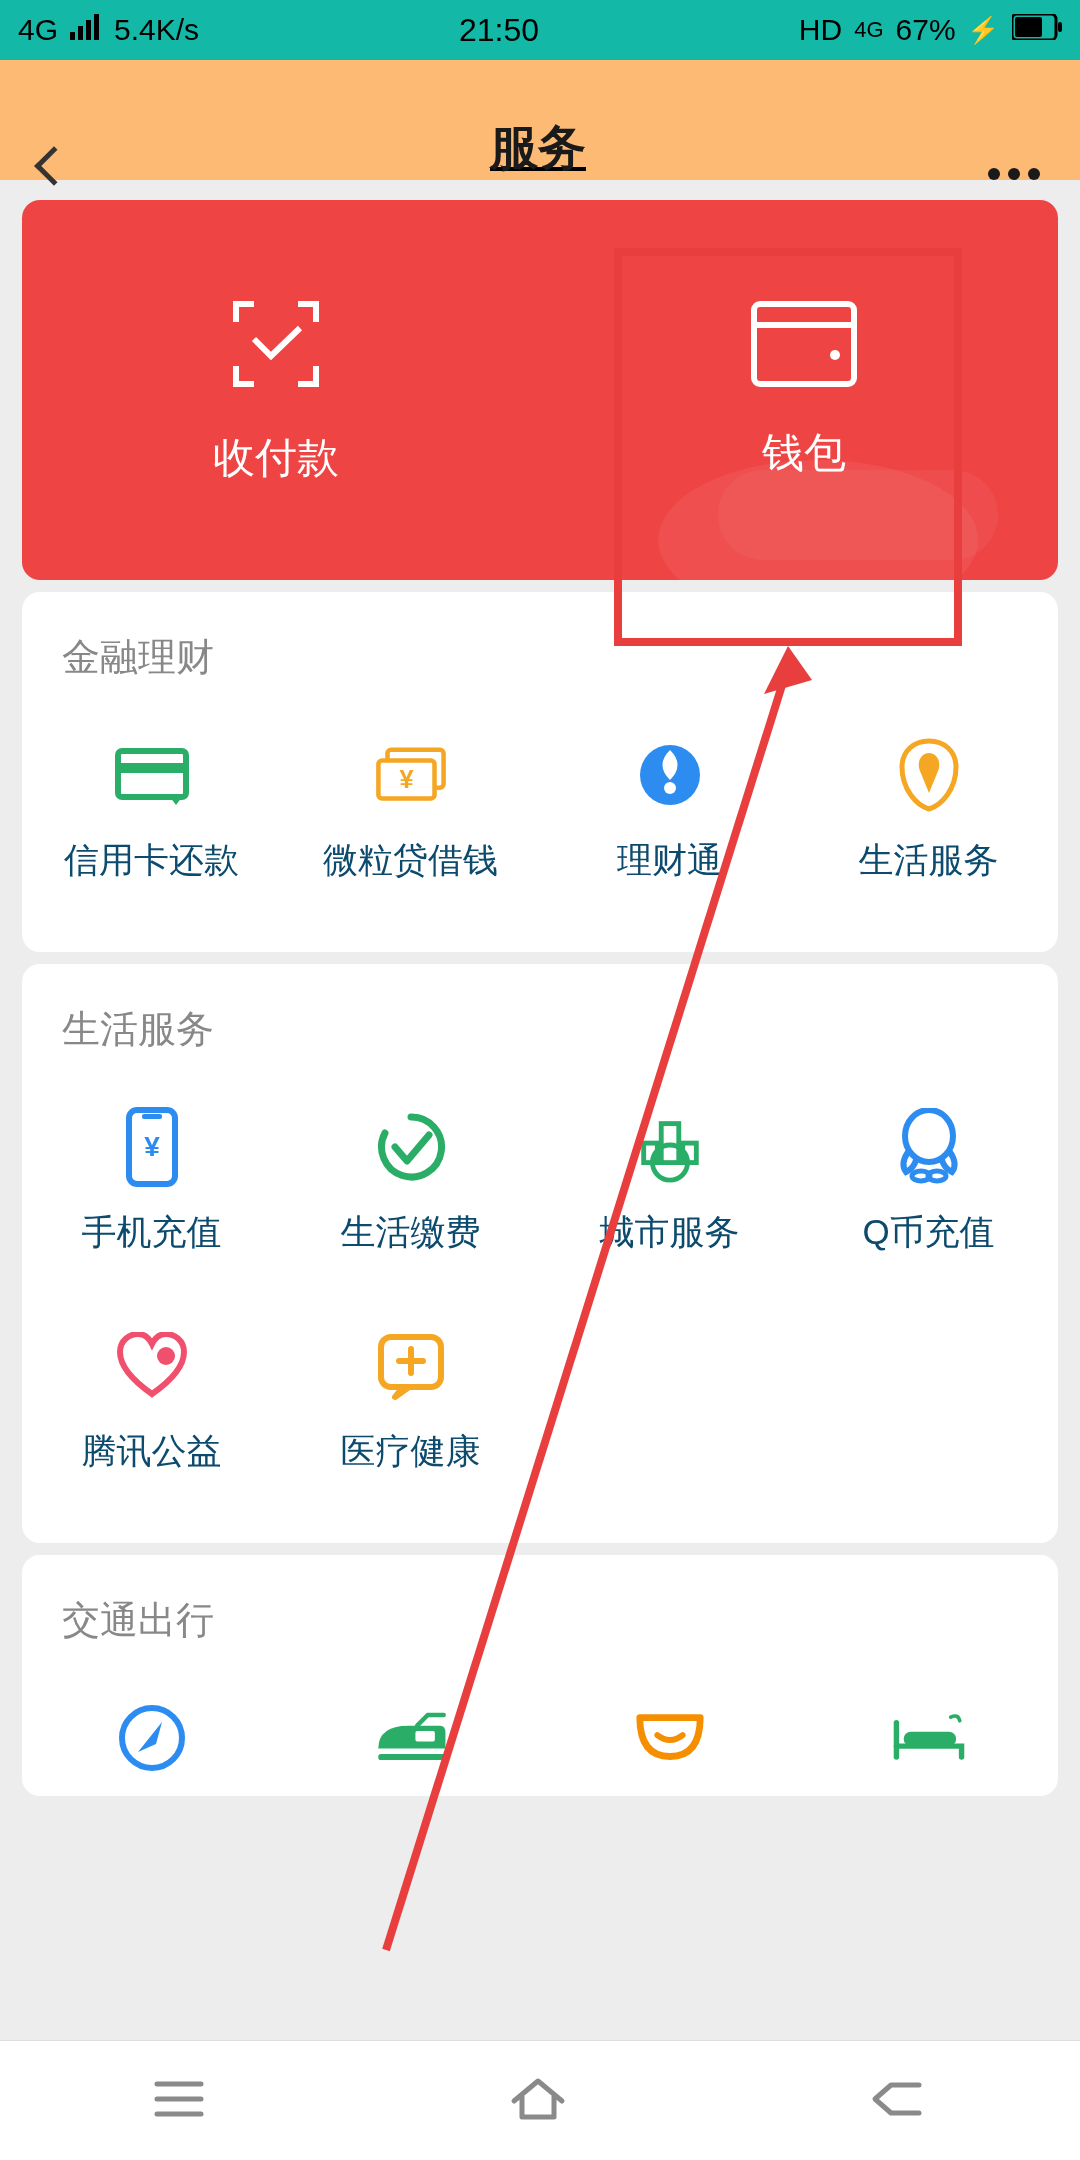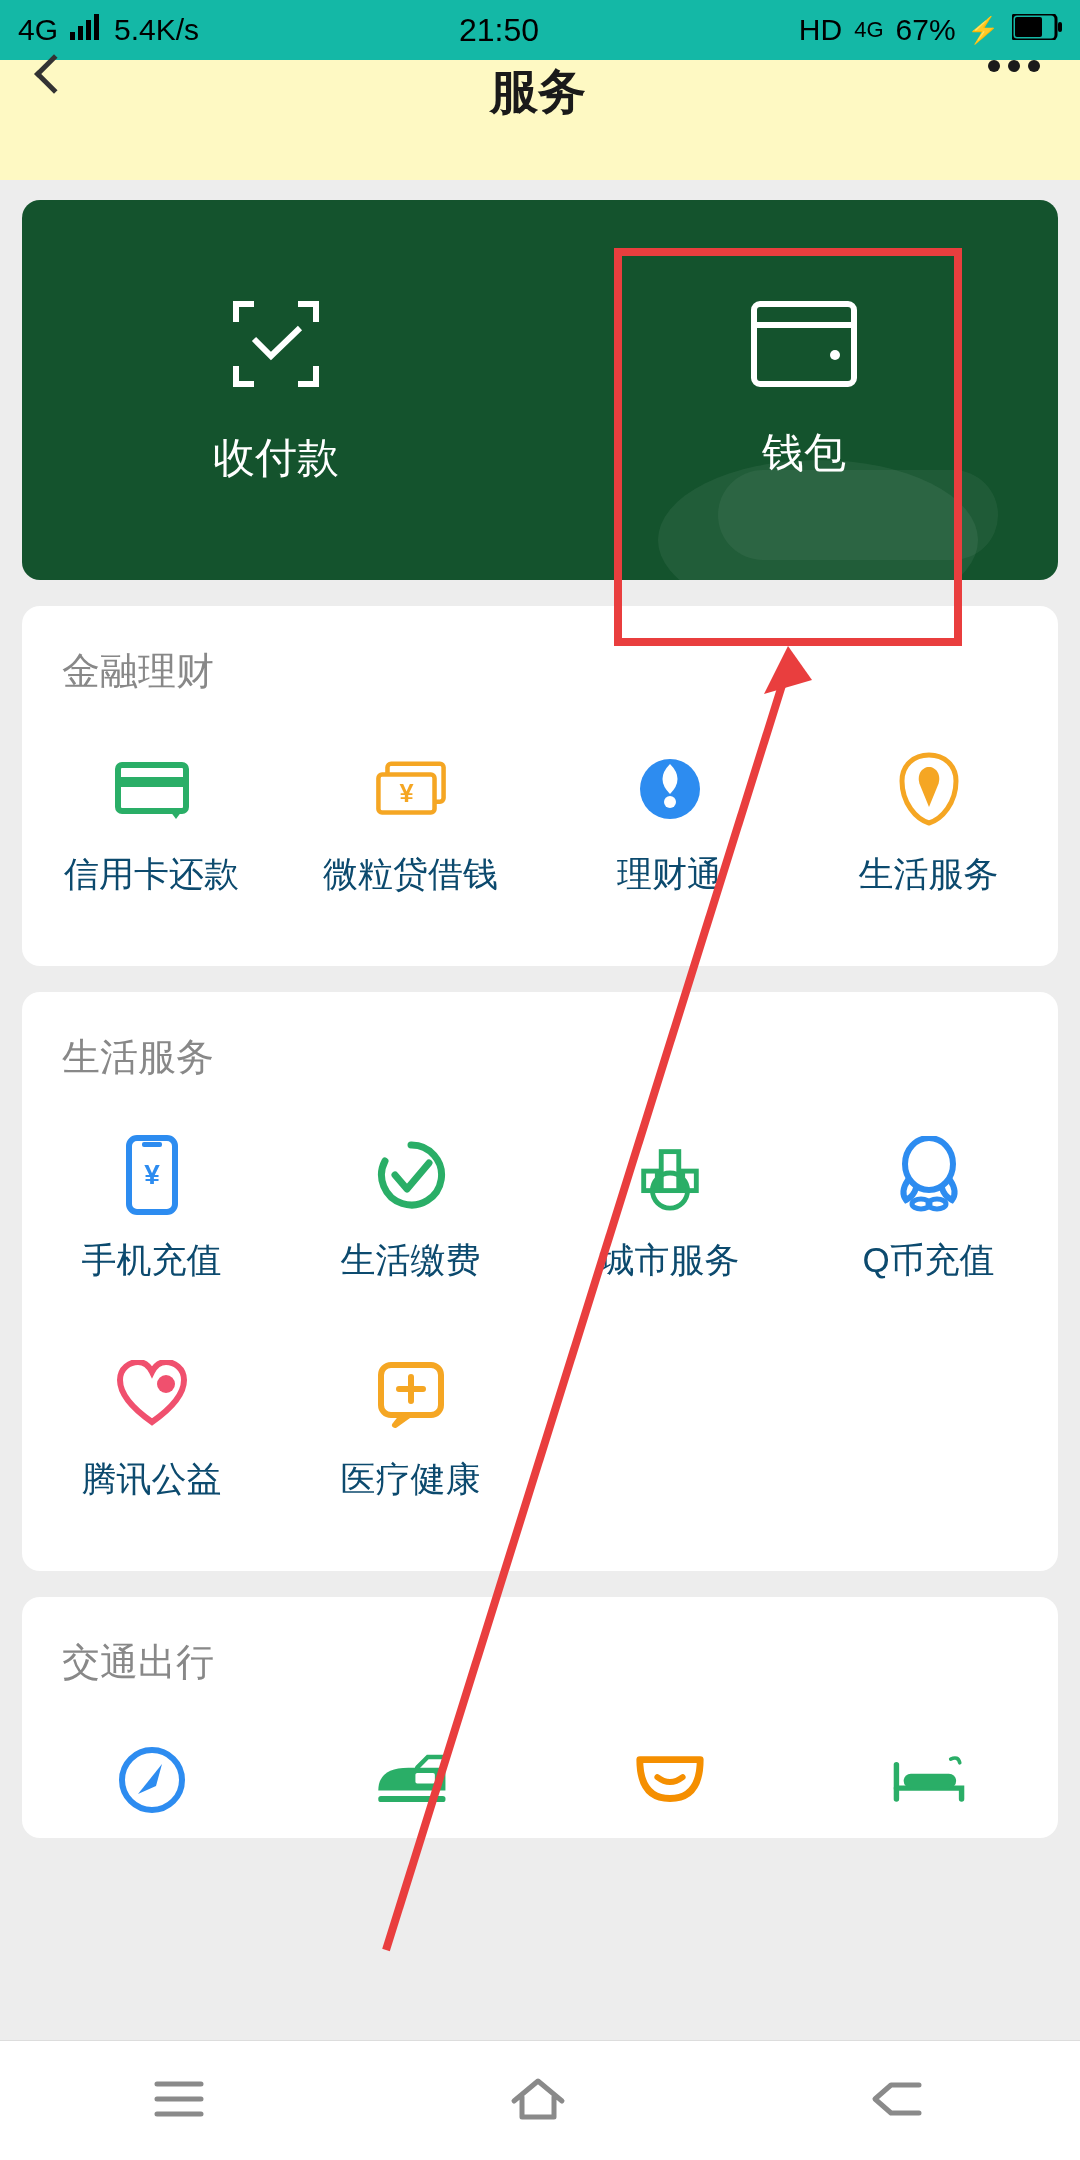--- a/index.html
+++ b/index.html
@@ -1,29 +1,29 @@
 <!DOCTYPE html>
 <html><head>
 <meta charset="utf-8">
 <style>
   * { box-sizing: border-box; margin: 0; padding: 0; }
   html, body { width: 1080px; height: 2160px; font-family: -apple-system, "PingFang SC", "Microsoft YaHei", sans-serif; background: #ededed; overflow: hidden; }
   .status-bar { height: 60px; display: flex; align-items: center; justify-content: space-between; padding: 0 18px; font-size: 30px; background: #14b8a6; font-weight: 500; }
   .status-left, .status-right { display: flex; align-items: center; gap: 12px; }
   .status-center { font-weight: 500; font-size: 32px; }
-  .header { height: 120px; display: flex; align-items: flex-start; justify-content: space-between; padding: 0 40px; background: #fef9c3; }
+  .header { height: 120px; display: flex; align-items: flex-end; justify-content: space-between; padding: 0 40px; background: #fdba74; text-decoration: underline; }
   .header-title { font-size: 48px; font-weight: 600; color: #1a1a1a; flex: 1; text-align: center; }
   .back-btn { width: 28px; height: 28px; border-left: 5px solid #333; border-bottom: 5px solid #333; transform: rotate(45deg); }
   .more-btn { display: flex; gap: 8px; }
   .more-dot { width: 12px; height: 12px; border-radius: 50%; background: #1a1a1a; }
   .content { padding: 20px 22px 0; }
-  .green-card { background: #14532d; border-radius: 18px; height: 380px; display: flex; position: relative; overflow: hidden; gap: 20px; }
+  .green-card { background: #ef4444; border-radius: 18px; height: 380px; display: flex; position: relative; overflow: hidden; gap: 20px; }
   .green-half { flex: 1; display: flex; flex-direction: column; align-items: center; justify-content: center; gap: 32px; color: #fff; position: relative; }
   .green-label { font-size: 42px; color: #fff; font-weight: 400; }
-  .section-card { background: #fff; border-radius: 18px; margin-top: 26px; padding: 40px 0 20px; }
+  .section-card { background: #fff; border-radius: 18px; margin-top: 12px; padding: 40px 0 20px; }
   .section-title { font-size: 38px; color: #888; padding: 0 40px 30px; }
   .grid { display: flex; flex-wrap: wrap; }
   .grid-item { width: 25%; display: flex; flex-direction: column; align-items: center; gap: 24px; padding: 24px 0 48px; }
   .grid-icon { width: 76px; height: 76px; display: flex; align-items: center; justify-content: center; }
   .grid-label { font-size: 35px; color: #0c4a6e; }
   .navbar { position: absolute; bottom: 0; left: 0; right: 0; height: 120px; display: flex; align-items: center; justify-content: space-around; background: #fff; border-top: 1px solid #ddd; }
   .nav-icon { color: #888; }
   
   .annotation-box { position: absolute; border: 8px solid #e93e3e; pointer-events: none; }
   .annotation-arrow { position: absolute; pointer-events: none; }

